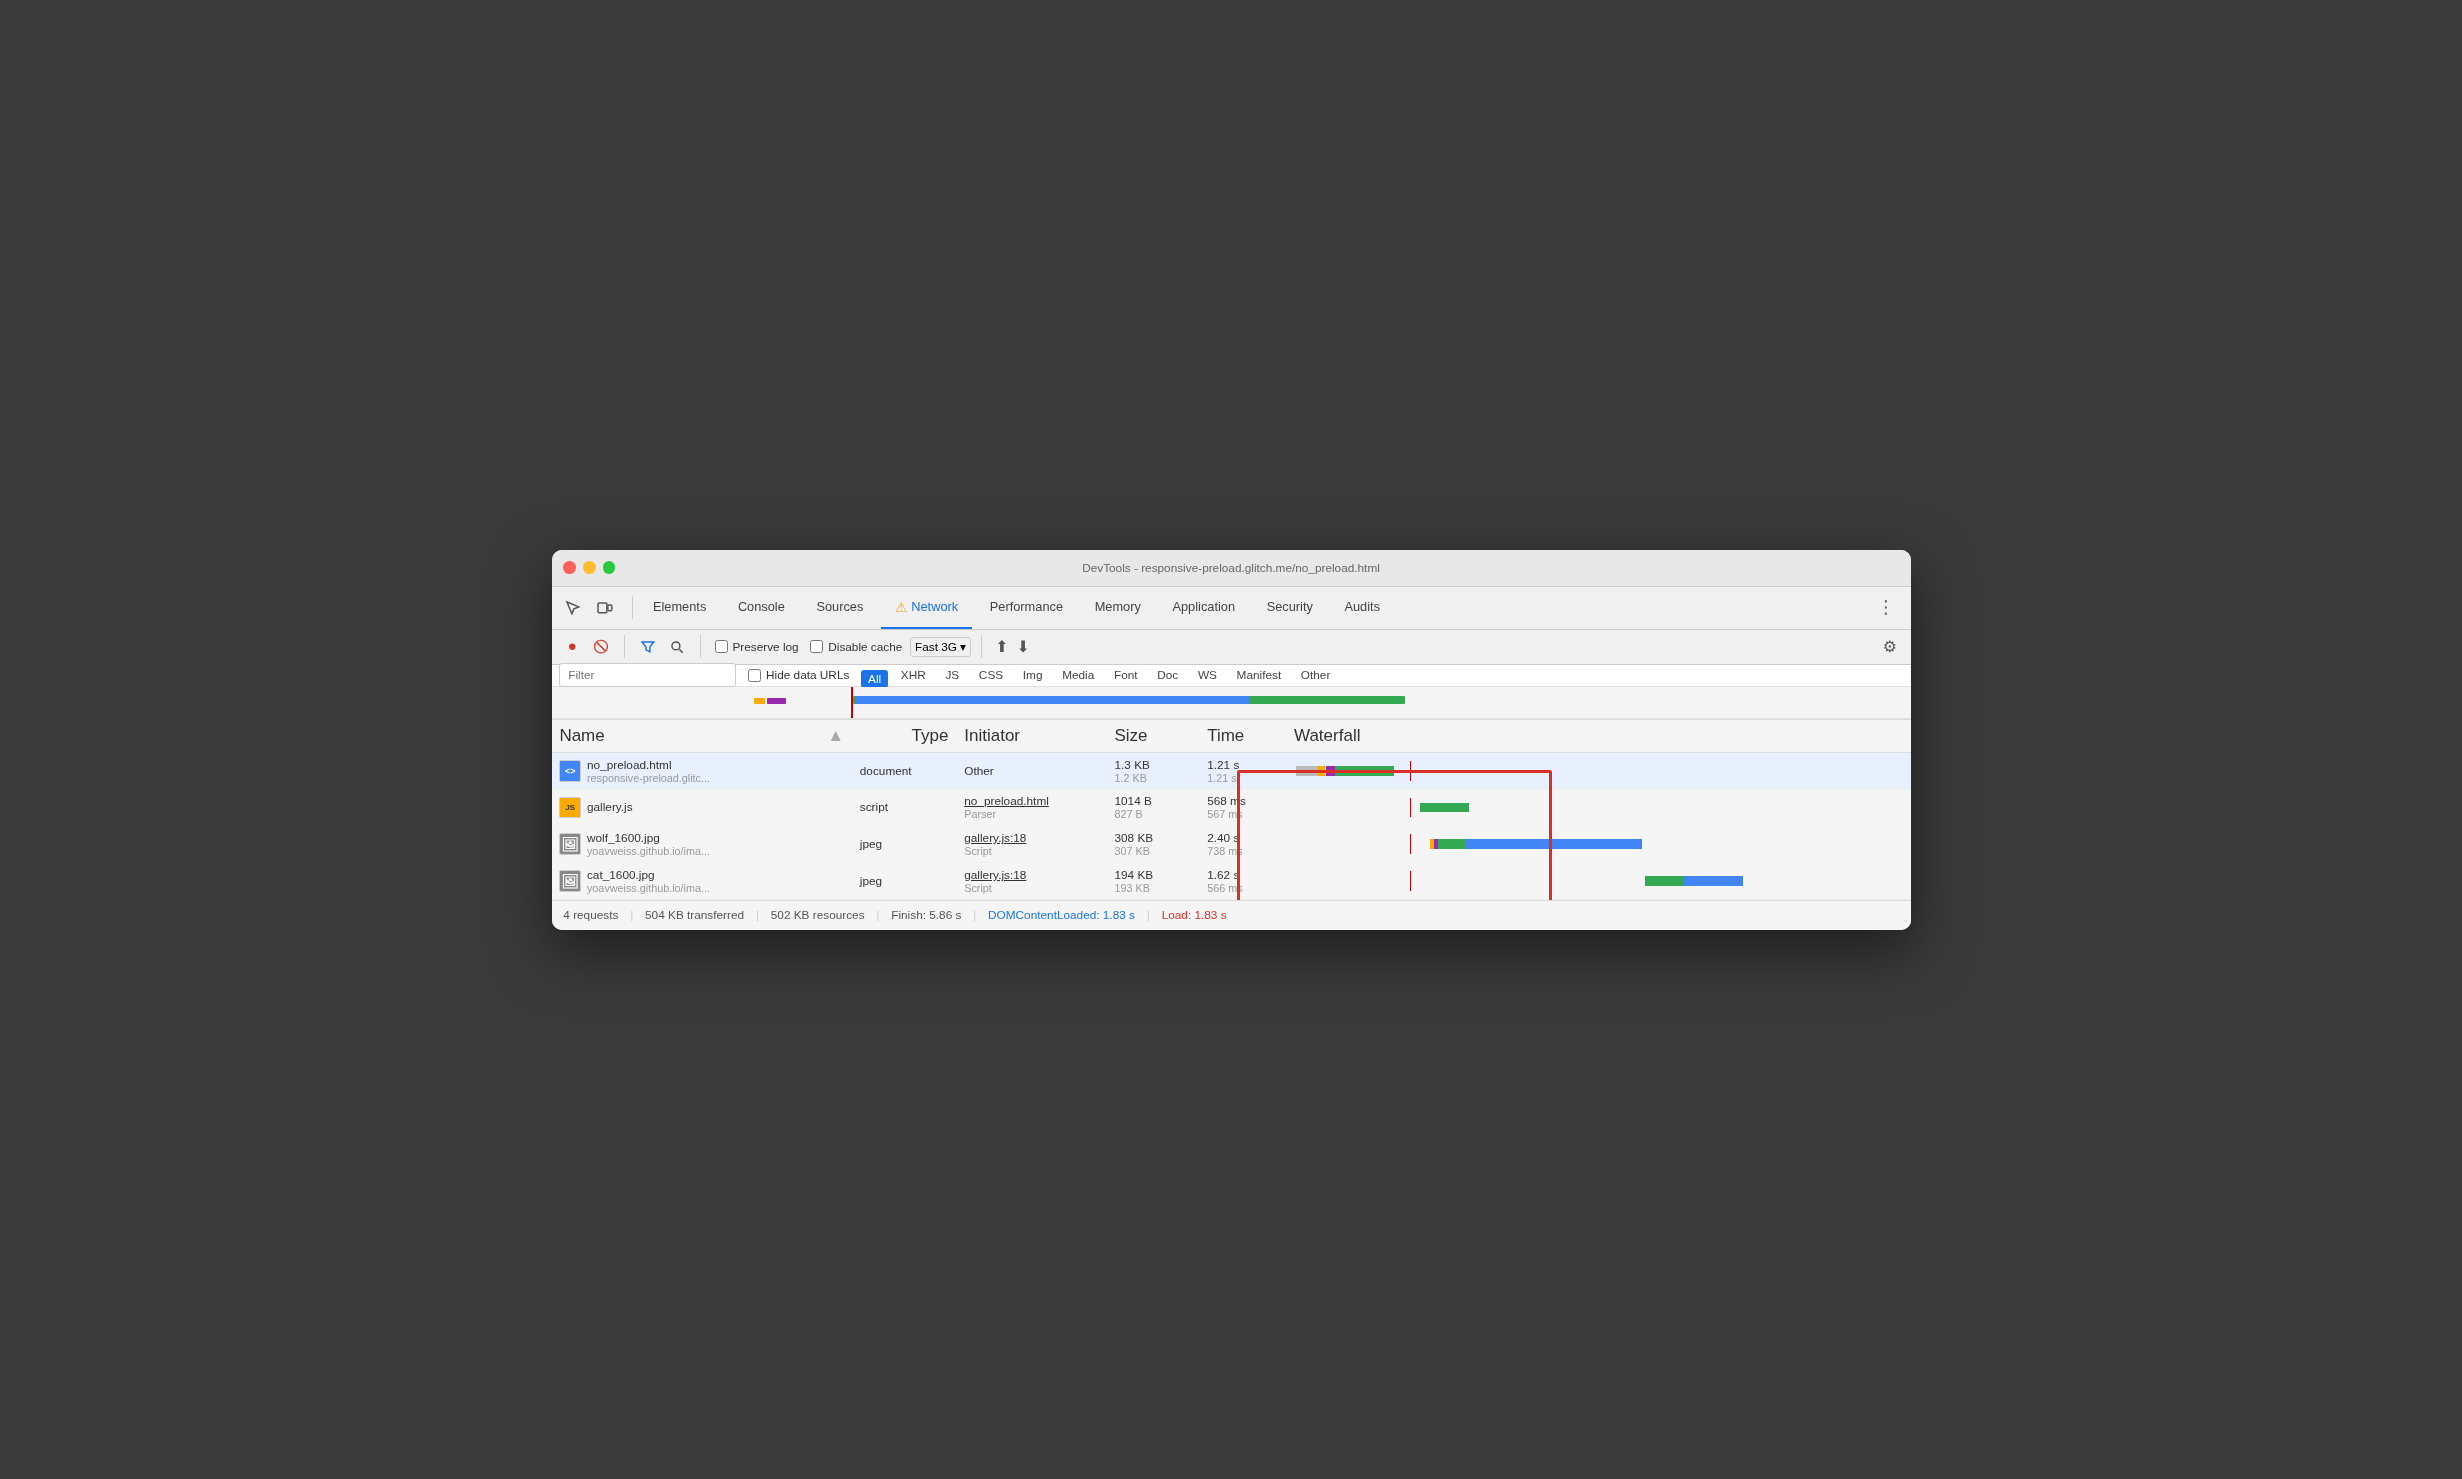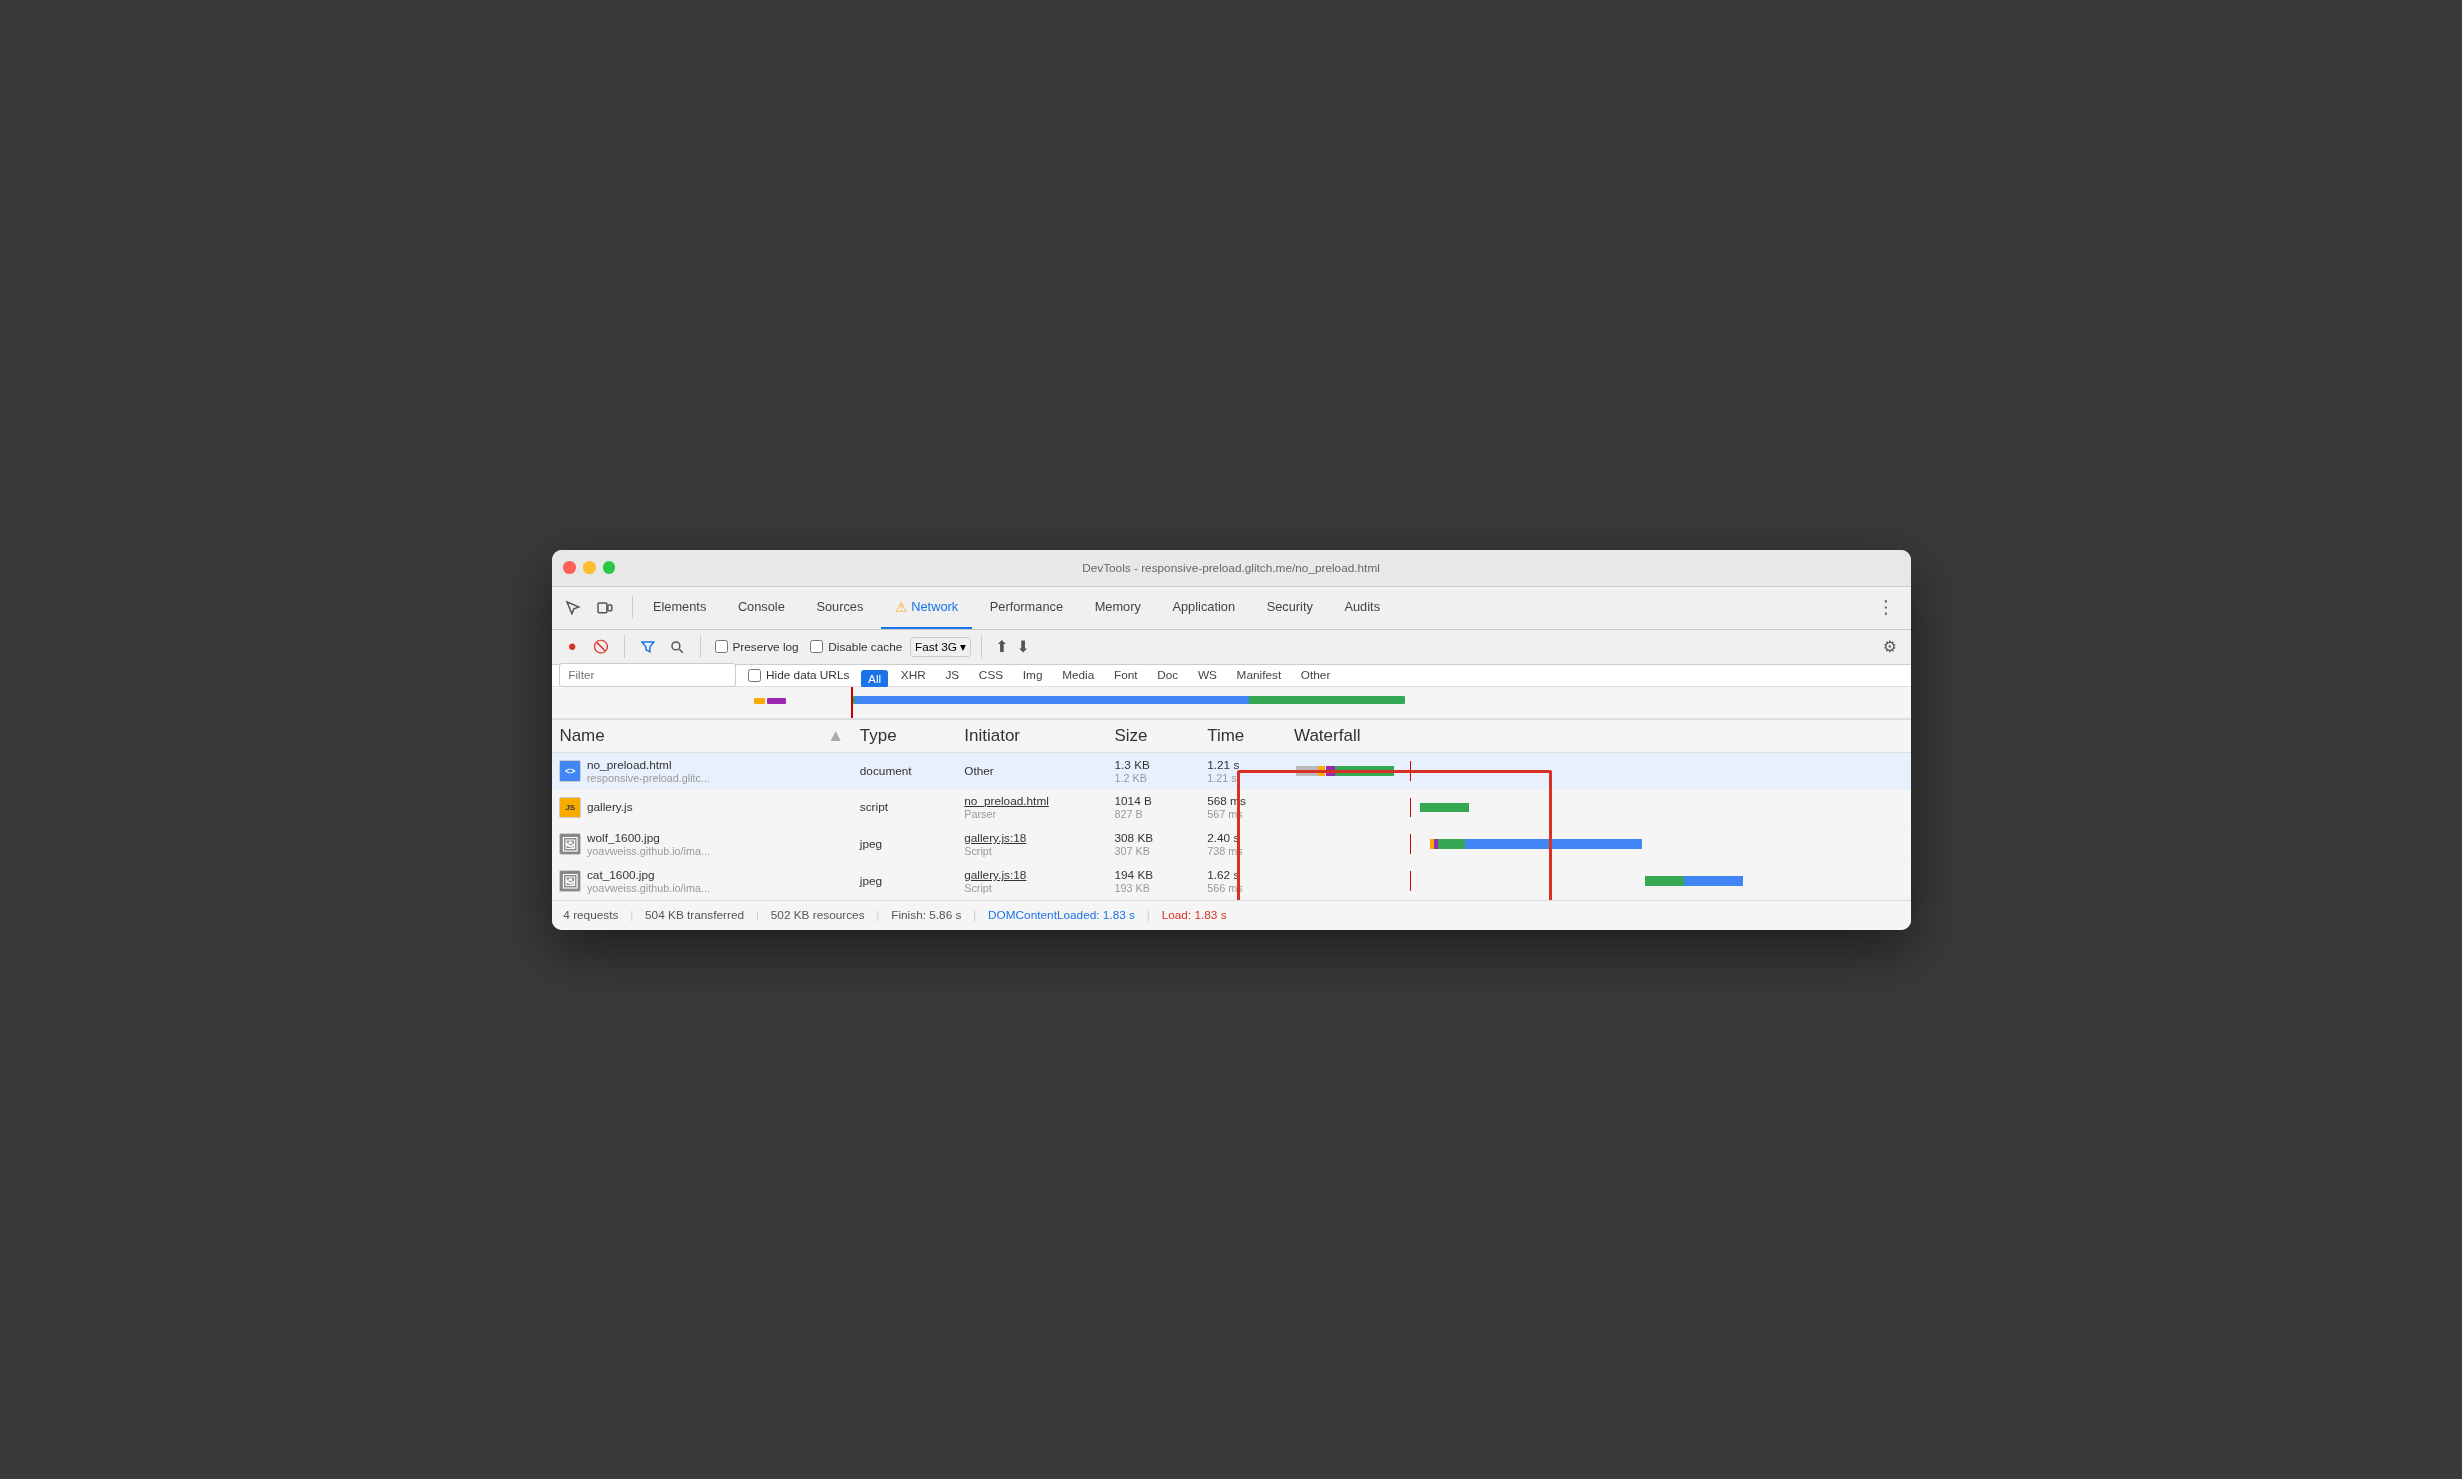--- a/index.html
+++ b/index.html
@@ -493,21 +493,21 @@
 
       <div style="position:absolute; left:303px; top:9.9px; height:7.9px; width:394px; background:#4285f4; border-radius:1px;"></div>
     </div>
   </div>
 
   <div class="table-wrapper">
     <table class="net-table">
       <thead>
         <tr>
           <th style="width:256px;">Name <span style="float:right;color:#aaa;">▲</span></th>
-          <th style="width:89px;">Type</th>
+          <th style="width:89px;text-align:right;">Type</th>
           <th style="width:128px;">Initiator</th>
           <th style="width:79px;">Size</th>
           <th style="width:74px;">Time</th>
           <th>Waterfall</th>
         </tr>
       </thead>
       <tbody>
 
         <tr class="selected">
           <td>

